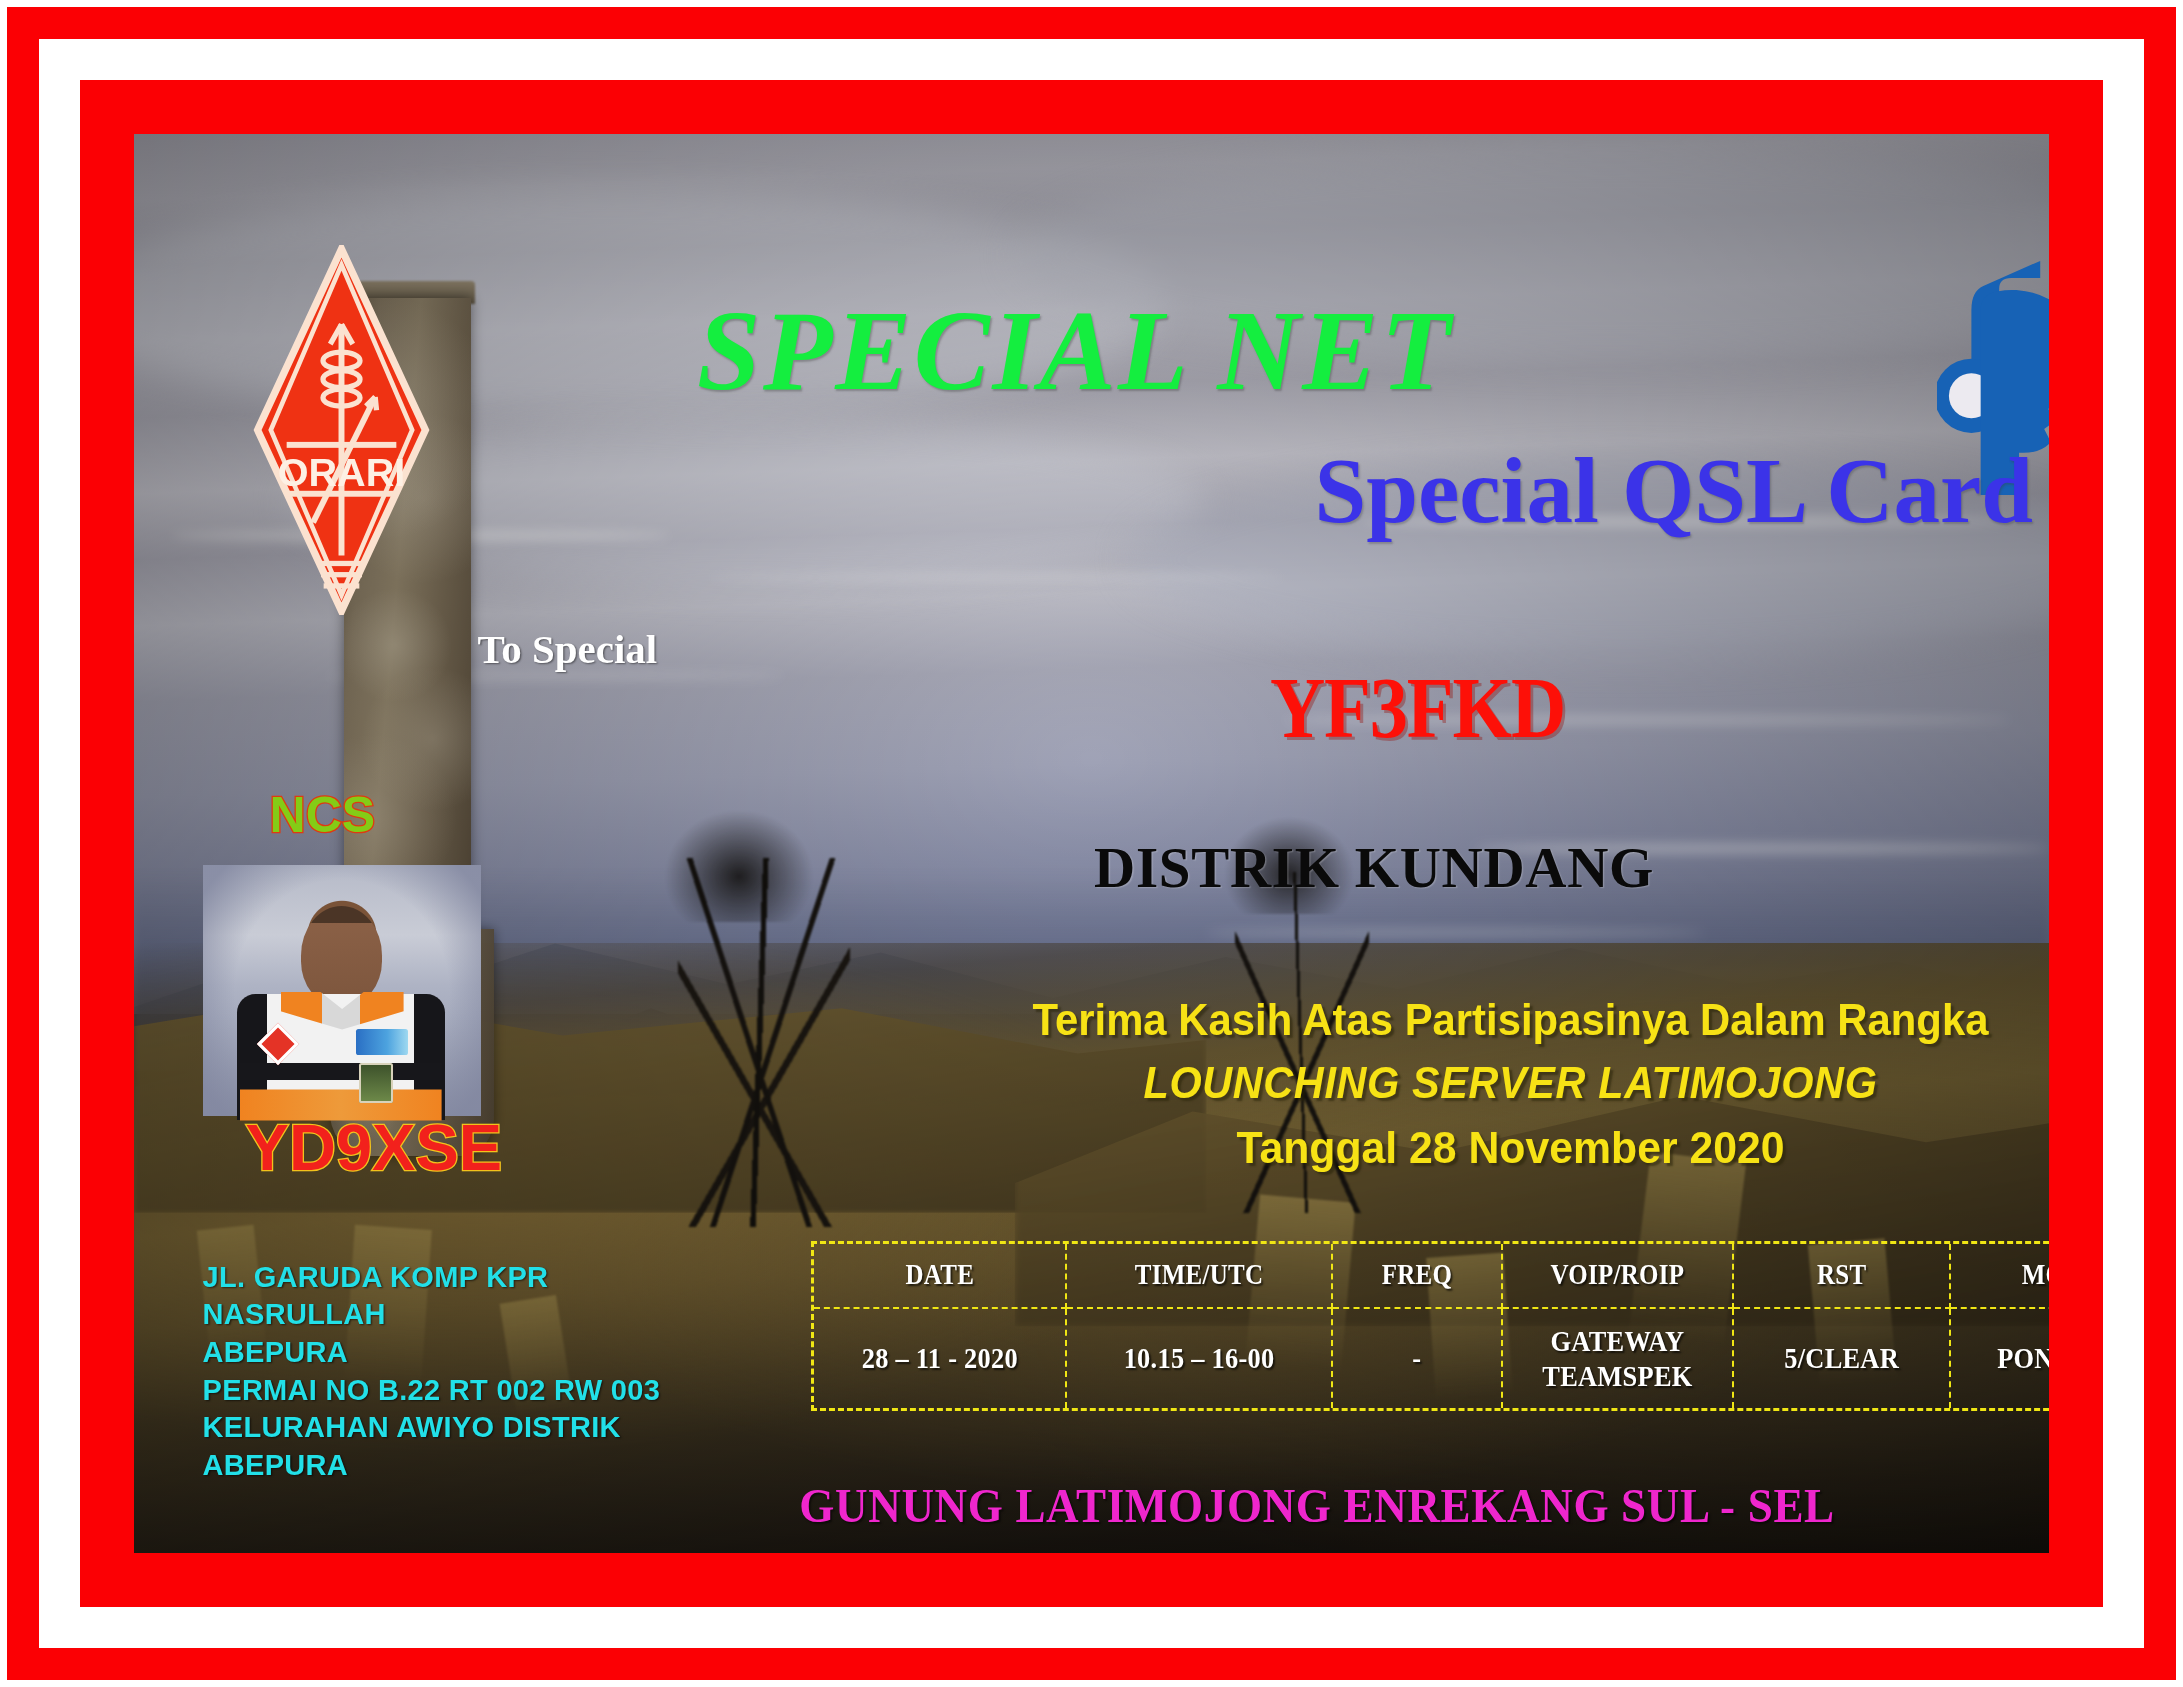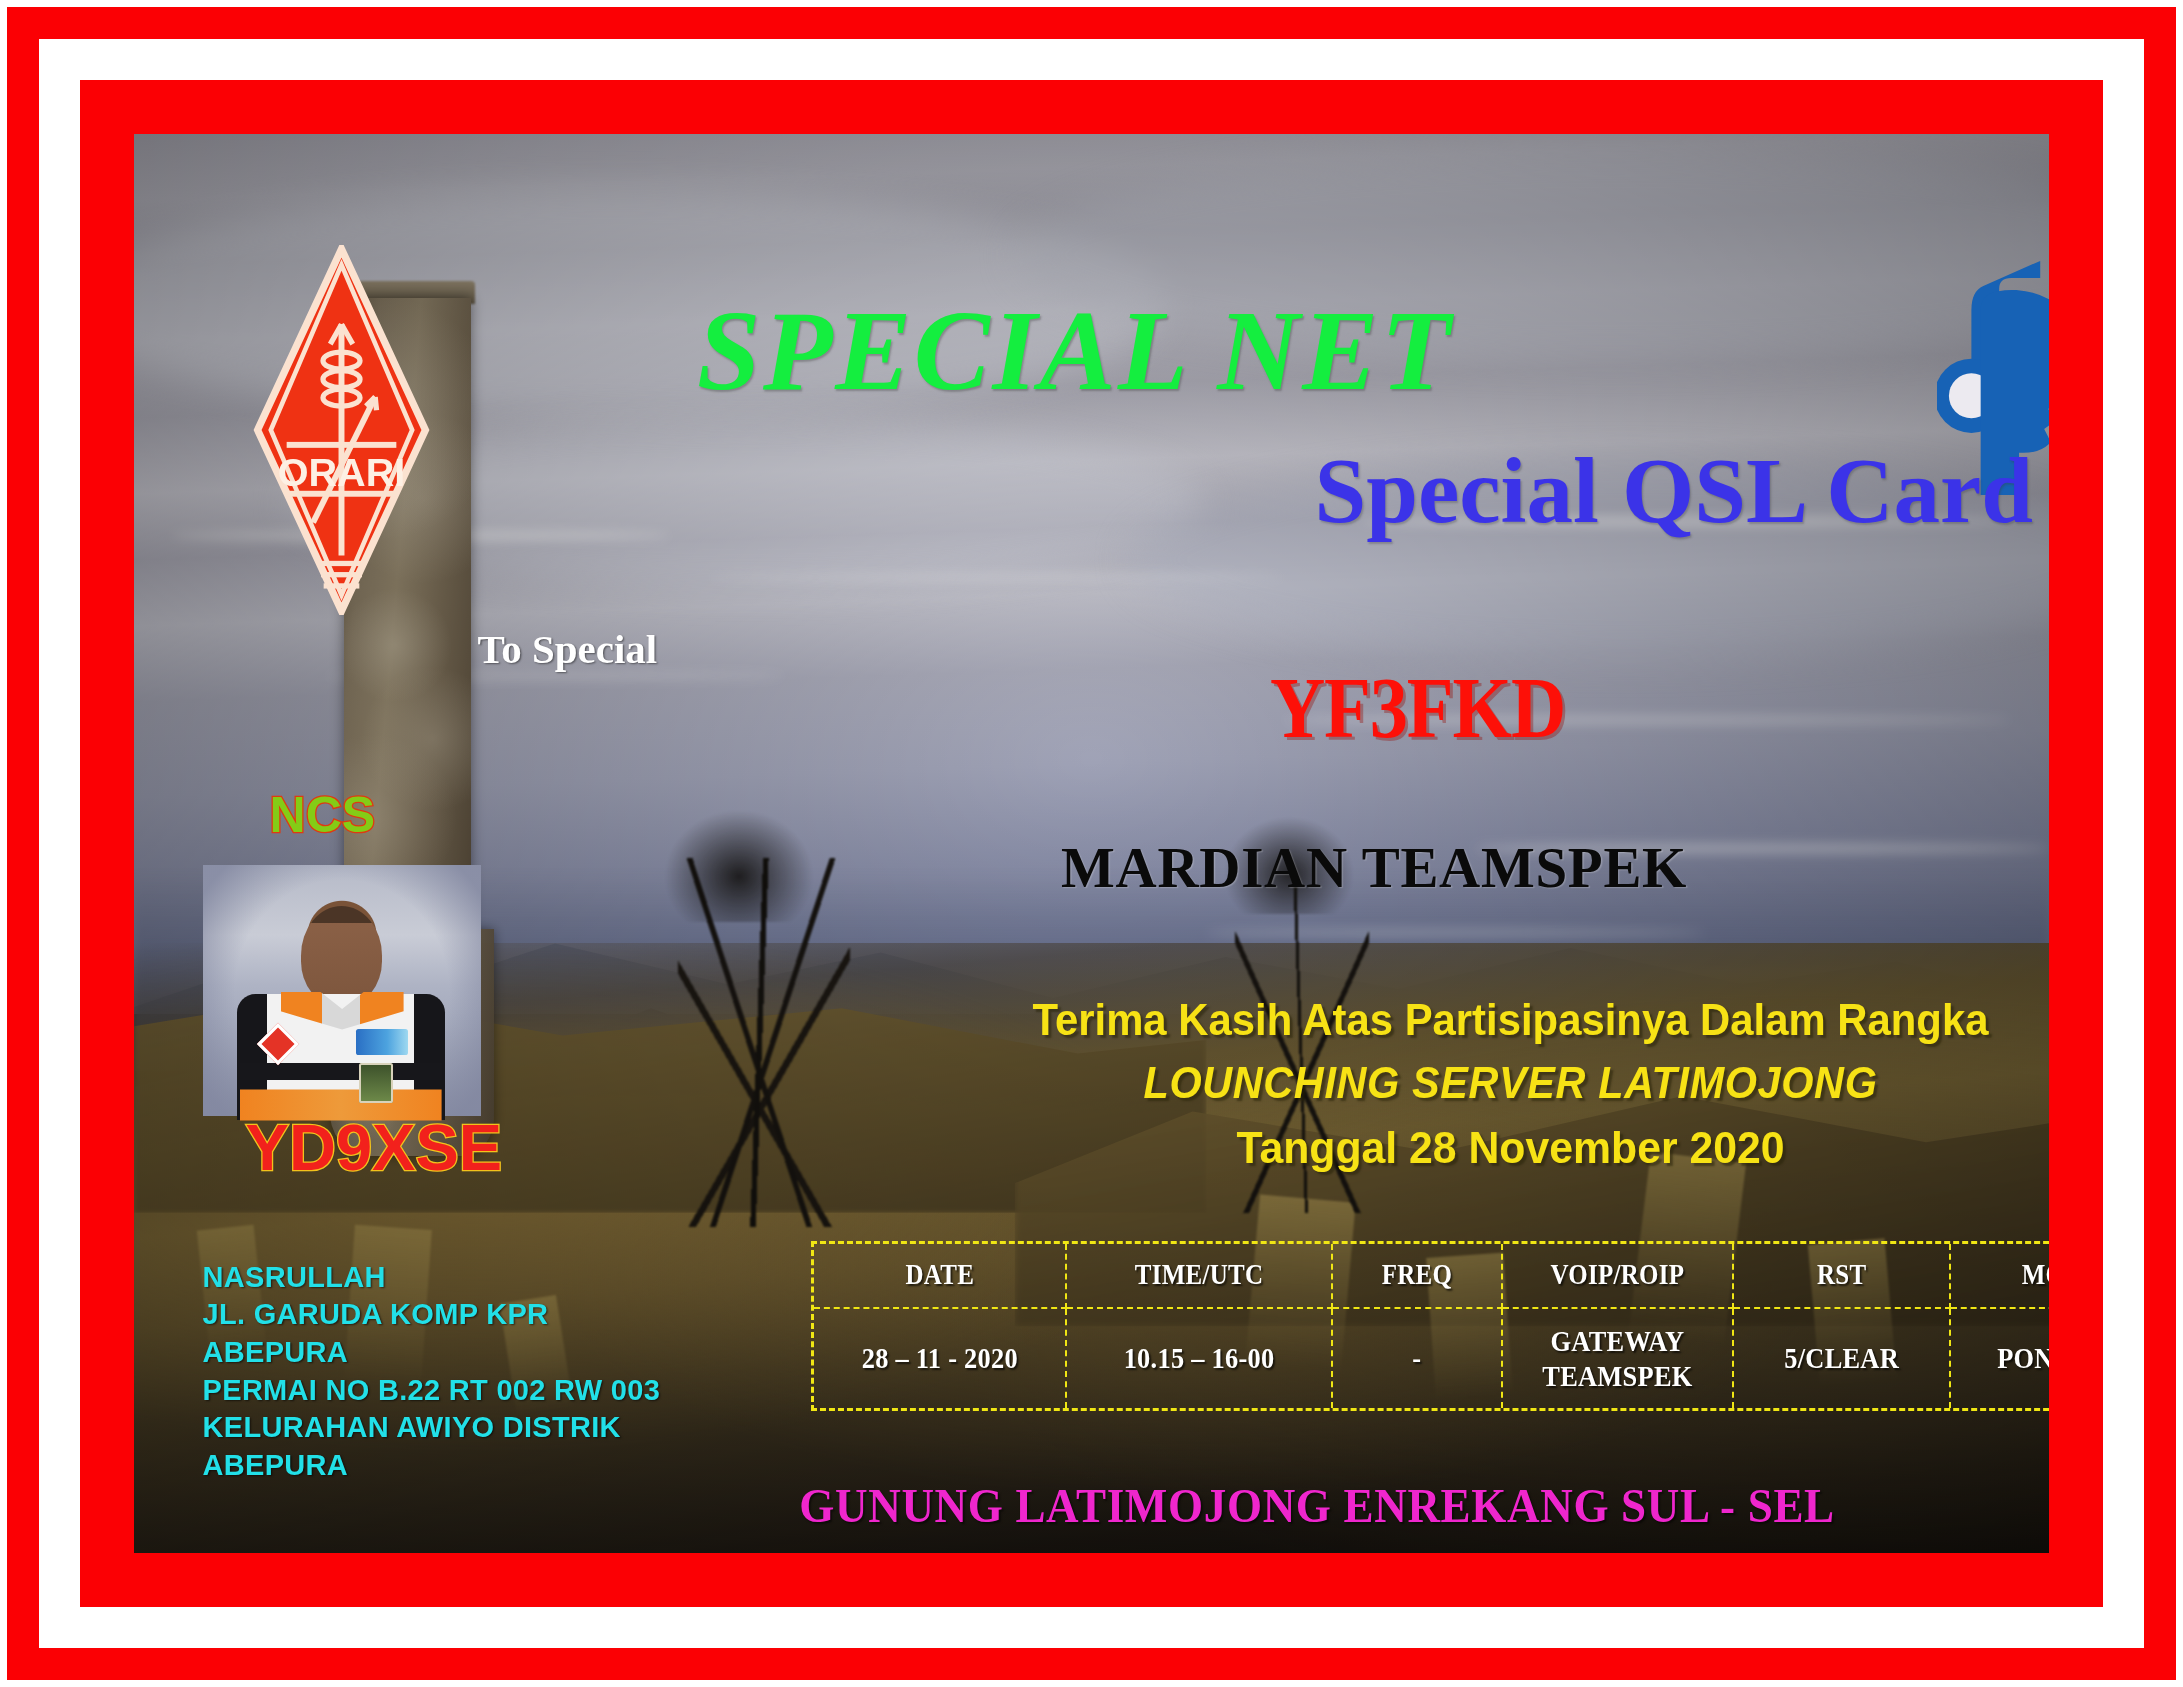--- a/index.html
+++ b/index.html
@@ -411,21 +411,21 @@
                 <path d="M120 68 q78 6 96 84 q8 38 -14 62 l-34 34 l14 16 l-20 14 l10 20 q-16 18 -48 16 l0 64 l-58 0 l0 -282 q0 -30 54 -28 z" fill="#1762b5"></path>
               </svg>
             </div>
 
             <div class="title-net">SPECIAL NET</div>
             <div class="title-qsl">Special QSL Card</div>
 
             <div class="to-station">To Special</div>
 
             <div class="callsign">YF3FKD</div>
-            <div class="opname">MARDIAN TEAMSPEK</div>
+            <div class="opname">DISTRIK KUNDANG</div>
 
             <div class="thanks-wrap">
               <div class="thanks1">Terima Kasih Atas Partisipasinya Dalam Rangka</div>
               <div class="thanks2">LOUNCHING SERVER LATIMOJONG</div>
               <div class="thanks3">Tanggal  28  November  2020</div>
             </div>
 
             <div class="ncs-label">NCS</div>
             <div class="ncs-photo">
               <div class="ncs-head"></div>
@@ -433,22 +433,22 @@
               <div class="ncs-collar"></div>
               <div class="ncs-belt"></div>
               <div class="ncs-sash"></div>
               <div class="ncs-patch"></div>
               <div class="ncs-badge"></div>
               <div class="ncs-card"></div>
             </div>
             <div class="ncs-call">YD9XSE</div>
 
             <div class="addr">
+              <div>JL. GARUDA KOMP KPR</div>
               <div>NASRULLAH</div>
-              <div>JL. GARUDA KOMP KPR</div>
               <div>ABEPURA</div>
               <div>PERMAI NO B.22 RT 002 RW 003</div>
               <div>KELURAHAN AWIYO DISTRIK</div>
               <div>ABEPURA</div>
             </div>
 
             <div class="logtable">
               <table>
                 <thead>
                   <tr>

